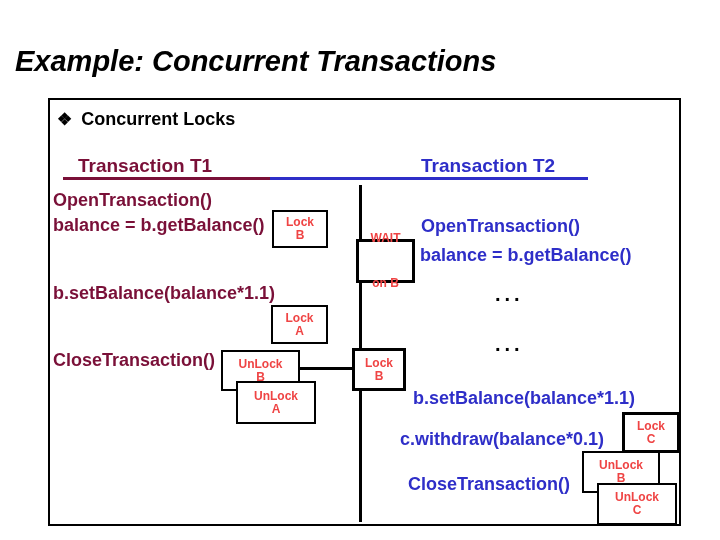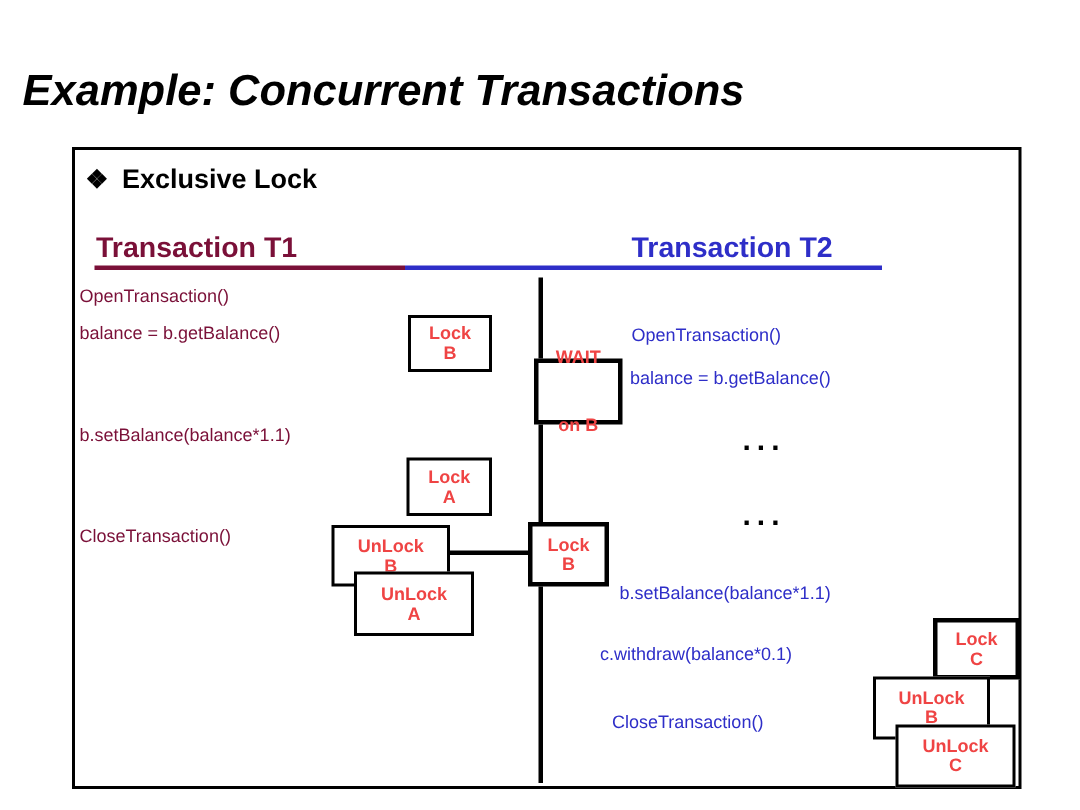--- a/index.html
+++ b/index.html
@@ -16,29 +16,29 @@
 
   .panel {
     left:48px; top:63px; width:629px; height:424px;
     border:2px solid #000; background:#fff;
   }
 
   .heading { left:57px; top:74px; font-size:18px; font-weight:bold; color:#000; }
   .heading .diamond { margin-right:9px; font-size:17px; }
 
   .col-title { font-size:19px; font-weight:bold; }
-  #t1-title { left:64px; top:120px; color:#7a1038; }
+  #t1-title { left:78px; top:120px; color:#7a1038; }
   #t2-title { left:421px; top:120px; color:#2e2ec8;text-align:right; }
   #ul-maroon { left:63px;  top:142px; width:207px; height:3px; background:#7a1038; }
   #ul-blue   { left:270px; top:142px; width:318px; height:3px; background:#2e2ec8; }
 
   #divider { left:359px; top:150px; width:3px; height:337px; background:#000; z-index:1; }
   #connector { left:296px; top:332px; width:58px; height:3px; background:#000; z-index:2; }
 
-  .code { font-size:12px; font-weight:normal; }
+  .code { font-size:18px; font-weight:bold; }
   .t1 { color:#7a1038; }
   .t2 { color:#2e2ec8; }
 
   #t1-open     { left:53px; top:155px; }
   #t1-get      { left:53px; top:180px; }
   #t1-set      { left:53px; top:248px; }
   #t1-withdraw { left:53px; top:282px; }
   #t1-close    { left:53px; top:315px; }
 
   #t2-open     { left:421px; top:181px; }
@@ -72,21 +72,21 @@
 </head>
 <body>
 
 <div id="slide">
 
   <h1 class="abs title">Example: Concurrent Transactions</h1>
 
   <div class="abs panel"></div>
 
   <div class="abs heading">
-    <span class="diamond">❖</span><span>Exclusive Lock</span>
+    <span class="diamond">❖</span><span>Concurrent Locks</span>
   </div>
 
   <div class="abs col-title" id="t1-title">Transaction T1</div>
   <div class="abs col-title" id="t2-title">Transaction T2</div>
   <div class="abs" id="ul-maroon"></div>
   <div class="abs" id="ul-blue"></div>
 
   <div class="abs" id="divider"></div>
   <div class="abs" id="connector"></div>
 

